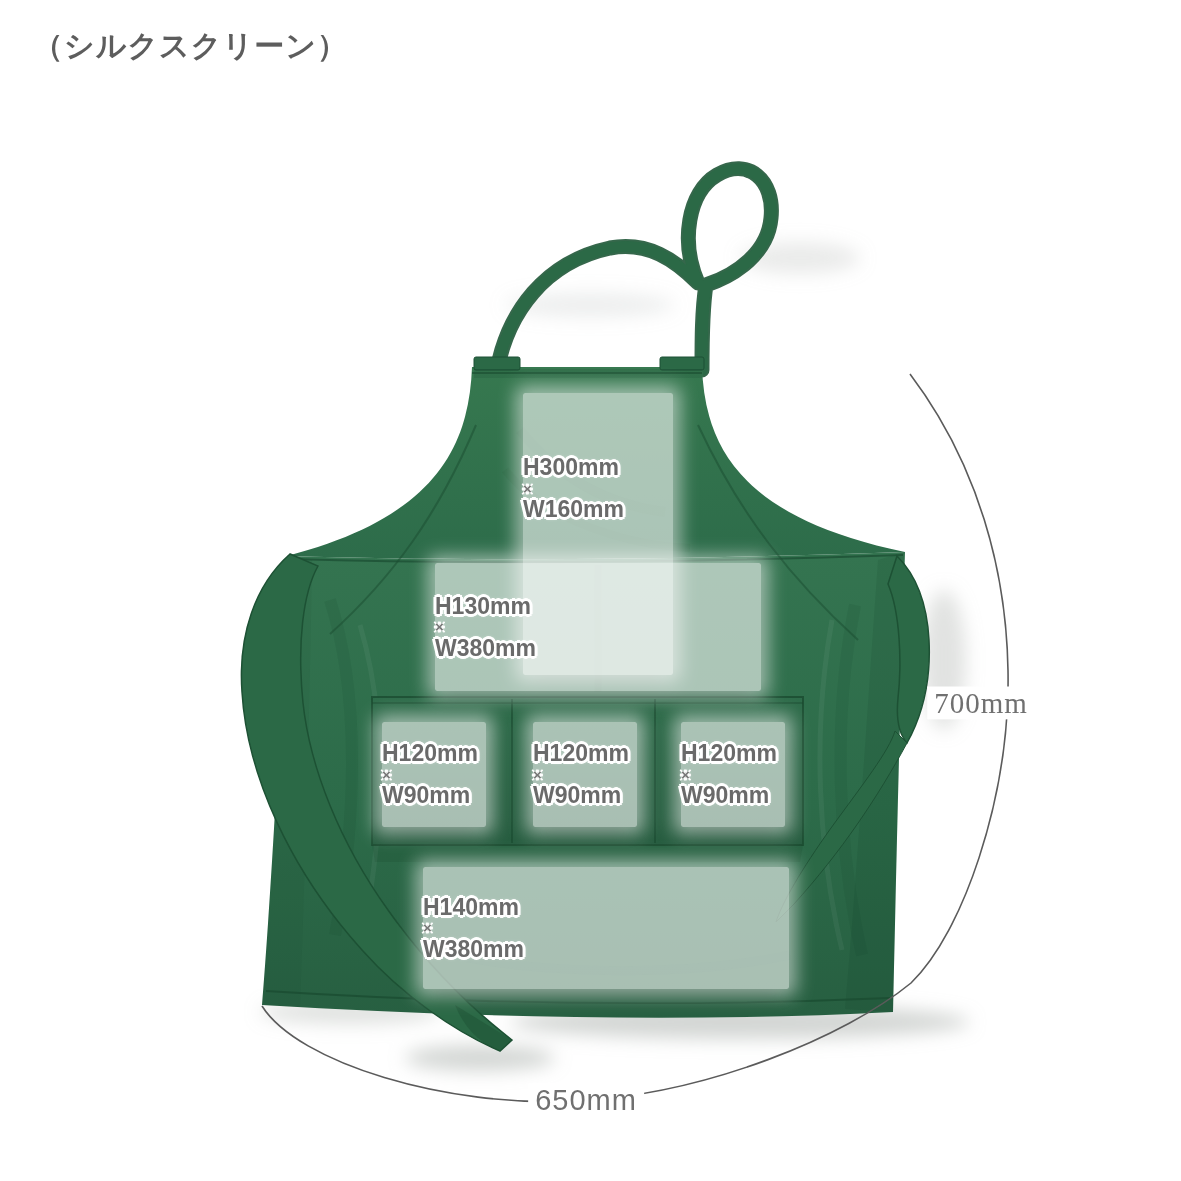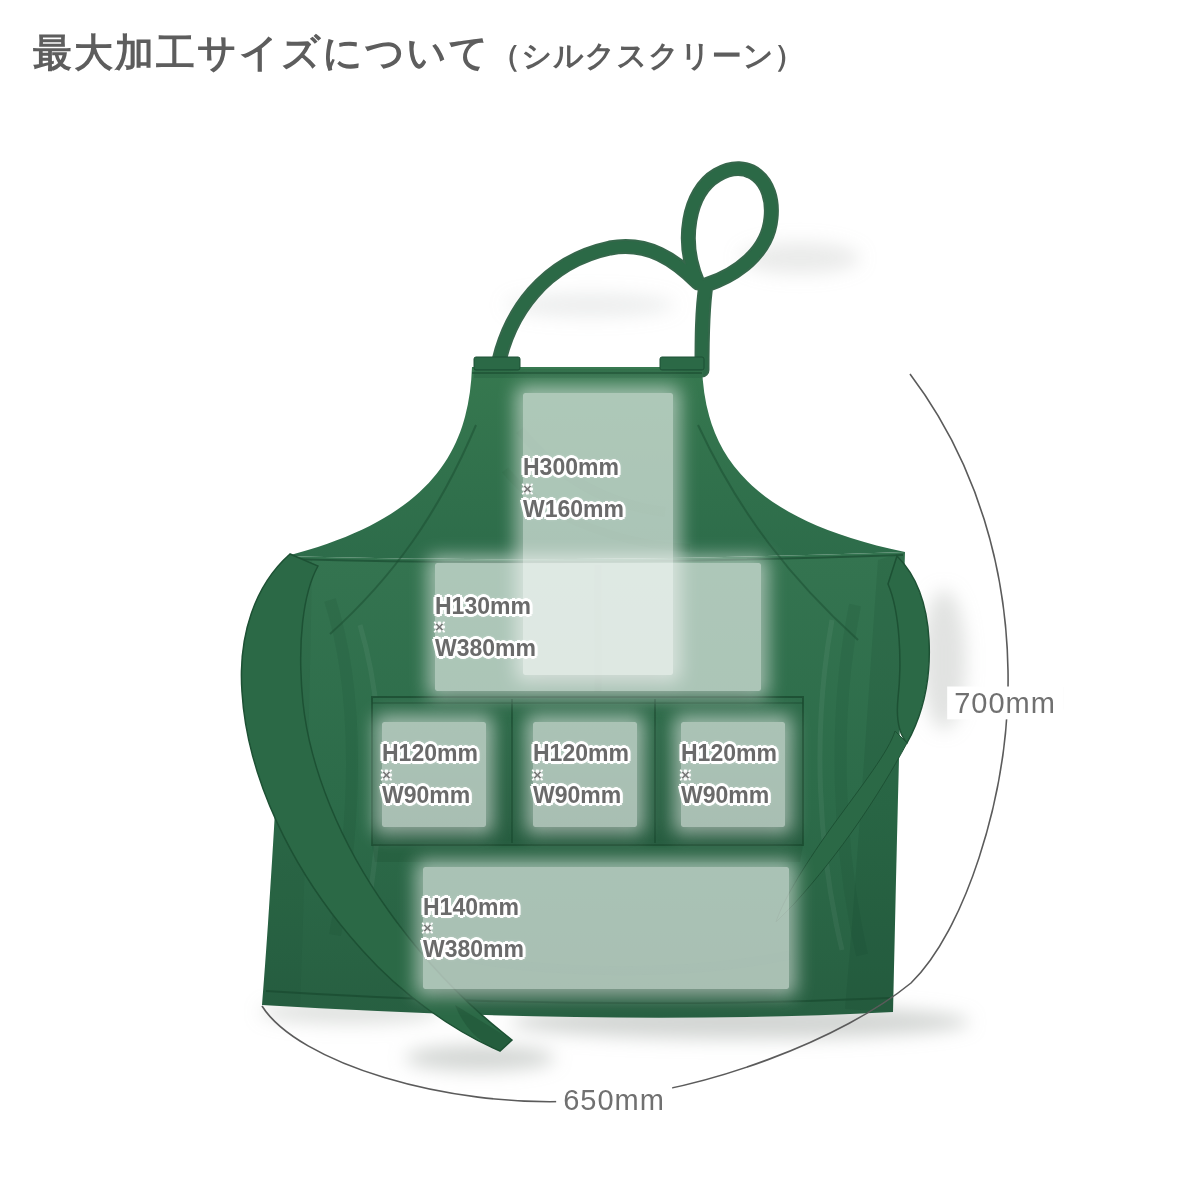--- a/index.html
+++ b/index.html
@@ -45,30 +45,29 @@
     font-size:15px;font-weight:700;line-height:1.15;
     color:#787878;
     text-shadow:-2px -2px 0 #fff,2px -2px 0 #fff,-2px 2px 0 #fff,2px 2px 0 #fff,0 0 4px #fff;
   }
   .dim{
     position:absolute;transform:translate(-50%,-50%);
     color:var(--dimension-text,#707070);
     font-size:29px;font-weight:400;letter-spacing:1px;
     background:#ffffff;padding:0 7px;white-space:nowrap;
   }
-  .dim-height{left:1005px;top:703px;}
-  .dim-width{left:614px;top:1100px;}
+  .dim-height{left:981px;top:703px;font-family:Liberation Serif, serif;}
+  .dim-width{left:586px;top:1100px;}
 </style>
 </head>
 <body>
 
 <div class="canvas">
 
   <div class="title">
-    <span class="t-main">最大加工サイズについて</span>
     <span class="t-sub">（シルクスクリーン）</span>
   </div>
 
   <svg class="stage-svg" width="1181" height="1181" viewBox="0 0 1181 1181">
     <defs>
       <filter id="soft" x="-80%" y="-80%" width="260%" height="260%">
         <feGaussianBlur stdDeviation="9"></feGaussianBlur>
       </filter>
       <linearGradient id="gBody" x1="0" y1="0" x2="0" y2="1">
         <stop offset="0" style="stop-color:#347450"></stop>

